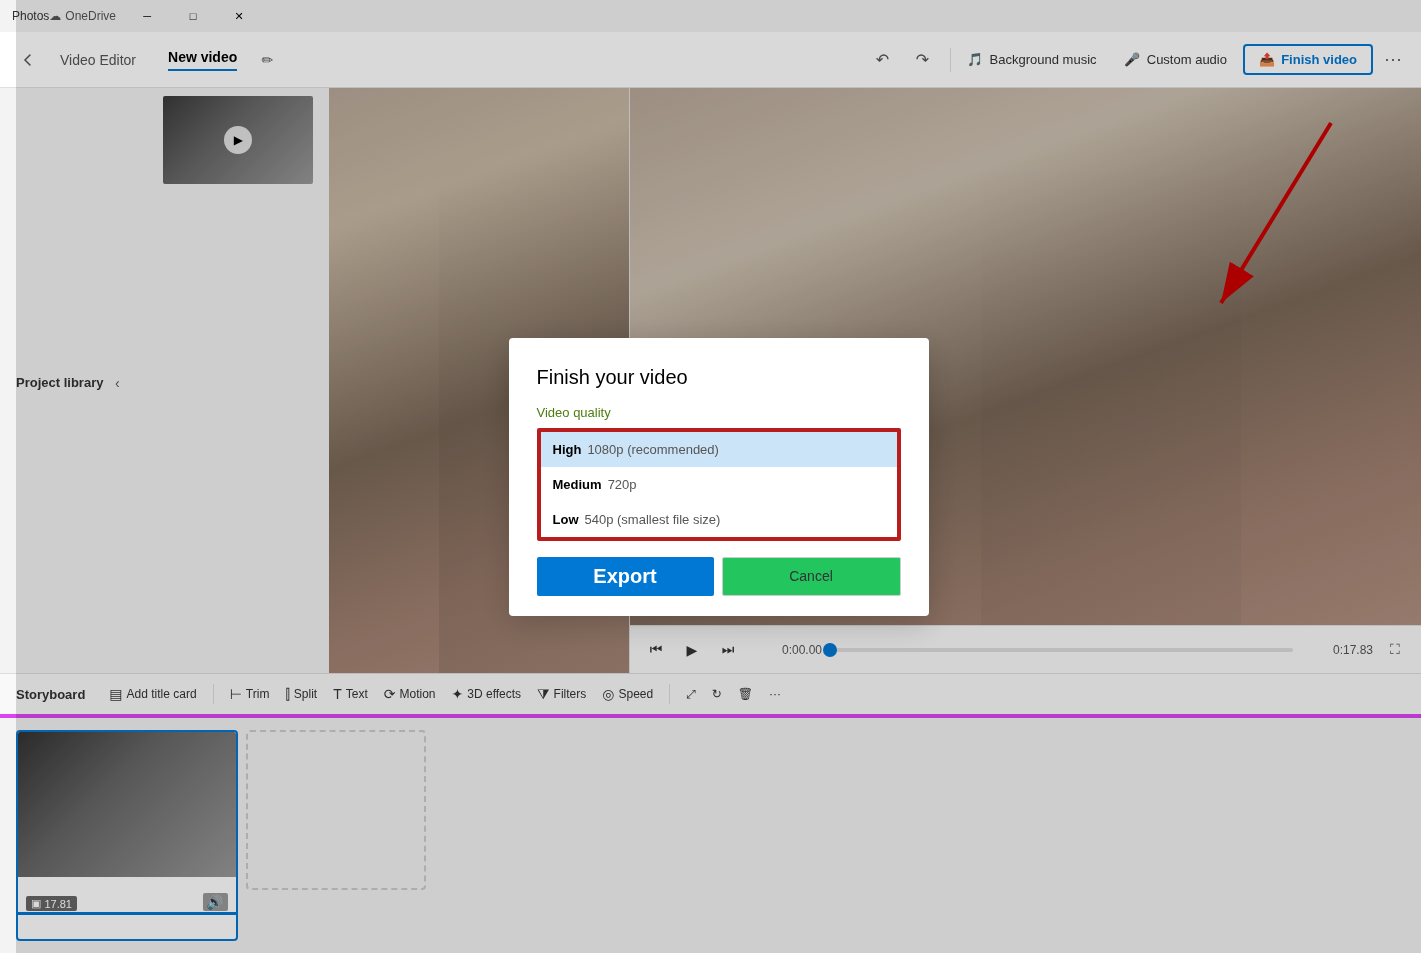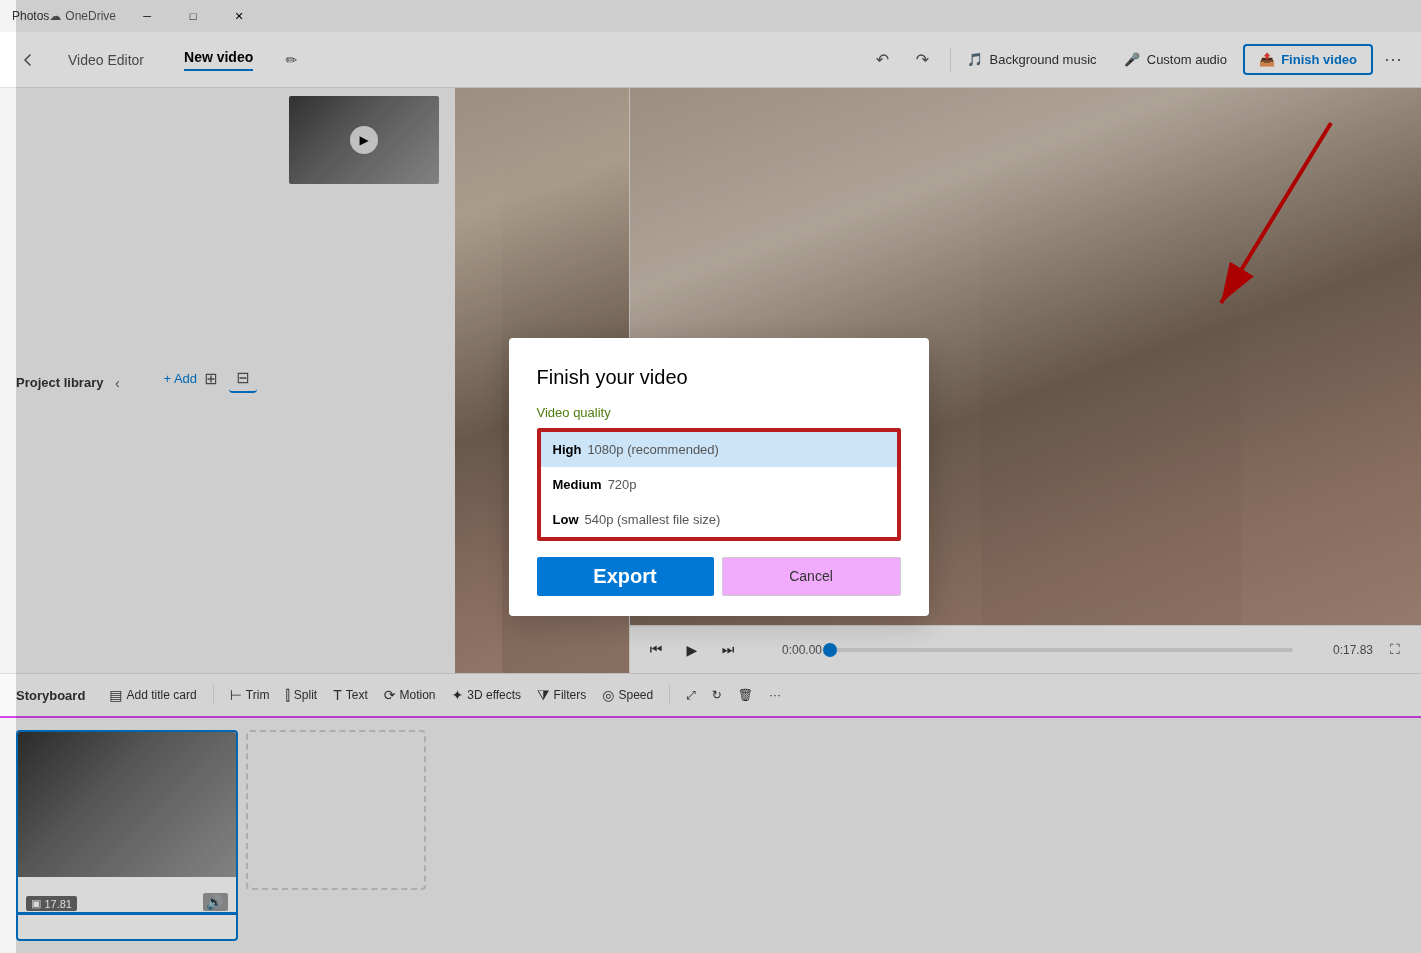--- a/index.html
+++ b/index.html
@@ -25,21 +25,21 @@
     
     .toolbar {
       height: 56px;
       background: #ffffff;
       display: flex;
       align-items: center;
       padding: 0 12px;
       border-bottom: 1px solid #e0e0e0;
       flex-shrink: 0;
     }
-    .toolbar-left { display: flex; align-items: center; gap: 24px; flex: 1; }
+    .toolbar-left { display: flex; align-items: center; gap: 16px; flex: 1; }
     .back-btn { width: 32px; height: 32px; display: flex; align-items: center; justify-content: center; cursor: pointer; border-radius: 4px; }
     .app-title { font-size: 14px; color: #555; margin-right: 16px; }
     .tab-active { font-size: 14px; font-weight: 600; color: #000; border-bottom: 2px solid #0078d4; padding-bottom: 4px; }
     .edit-icon { width: 28px; height: 28px; display: flex; align-items: center; justify-content: center; cursor: pointer; color: #555; font-size: 14px; }
     .toolbar-center { display: flex; align-items: center; gap: 8px; }
     .toolbar-separator { width: 1px; height: 24px; background: #e0e0e0; margin: 0 4px; }
     .toolbar-right { display: flex; align-items: center; gap: 4px; }
     .toolbar-action-btn {
       display: flex; align-items: center; gap: 6px;
       padding: 6px 12px; border-radius: 4px; border: none;
@@ -127,21 +127,21 @@
       display: flex;
       flex-direction: column;
       flex-shrink: 0;
     }
     .storyboard-toolbar {
       height: 44px;
       display: flex;
       align-items: center;
       padding: 0 16px;
       gap: 0;
-      border-bottom: 2px solid #d946ef;
+      border-bottom: 4px solid #d946ef;
       background: #f9f9f9;
     }
     .storyboard-title { font-size: 13px; font-weight: 600; color: #333; margin-right: 16px; }
     .storyboard-separator { width: 1px; height: 20px; background: #ddd; margin: 0 8px; }
     .sb-btn {
       display: flex; align-items: center; gap: 4px;
       padding: 4px 8px; border-radius: 4px; border: none;
       background: transparent; cursor: pointer; font-size: 12px; color: #333;
     }
     .sb-btn-icon { font-size: 14px; }
@@ -187,21 +187,21 @@
     }
     .quality-option.selected { background: #cce4f7; }
     .quality-bold { font-weight: 600; }
     .quality-detail { color: #555; }
     .modal-actions { display: flex; gap: 8px; }
     .export-btn {
       flex: 1; padding: 8px; background: #0078d4; color: white; border: none;
       border-radius: 2px; font-size: 20px; font-weight: 600; cursor: pointer;
     }
     .cancel-btn {
-      flex: 1; padding: 8px; background: #f0abfc; color: #333; border: 1px solid #ccc;
+      flex: 1; padding: 8px; background: #22c55e; color: #333; border: 1px solid #ccc;
       border-radius: 2px; font-size: 14px; cursor: pointer;
     }
   </style>
 </head>
 <body>
 
 <div class="titlebar">
   <div class="titlebar-left">
     <span style="font-size:12px;color:#333;">Photos</span>
   </div>
@@ -247,27 +247,20 @@
     <button class="more-btn">···</button>
   </div>
 </div>
 
 <div class="main-content">
 
   <div class="sidebar">
     <div class="project-library-header">
       <span class="project-library-title">Project library</span>
       <button class="collapse-btn">‹</button>
-    </div>
-    <div class="library-toolbar">
-      <button class="add-btn">+ Add</button>
-      <div class="view-btns">
-        <button class="view-btn">⊞</button>
-        <button class="view-btn active">⊟</button>
-      </div>
     </div>
     <div class="library-items">
       <div class="thumbnail">
         <div class="thumbnail-inner" style="background:linear-gradient(135deg,#3a3a3a 0%,#666 40%,#999 100%);"></div>
         <div class="thumb-play">▶</div>
       </div>
     </div>
 
     <div style="flex:1;position:relative;background:#2a2a2a;overflow:hidden;">
       <div style="width:100%;height:100%;background:linear-gradient(160deg,#b8a898 0%,#c8b8a4 20%,#7a6858 55%,#a08070 80%,#b09080 100%);position:relative;">

